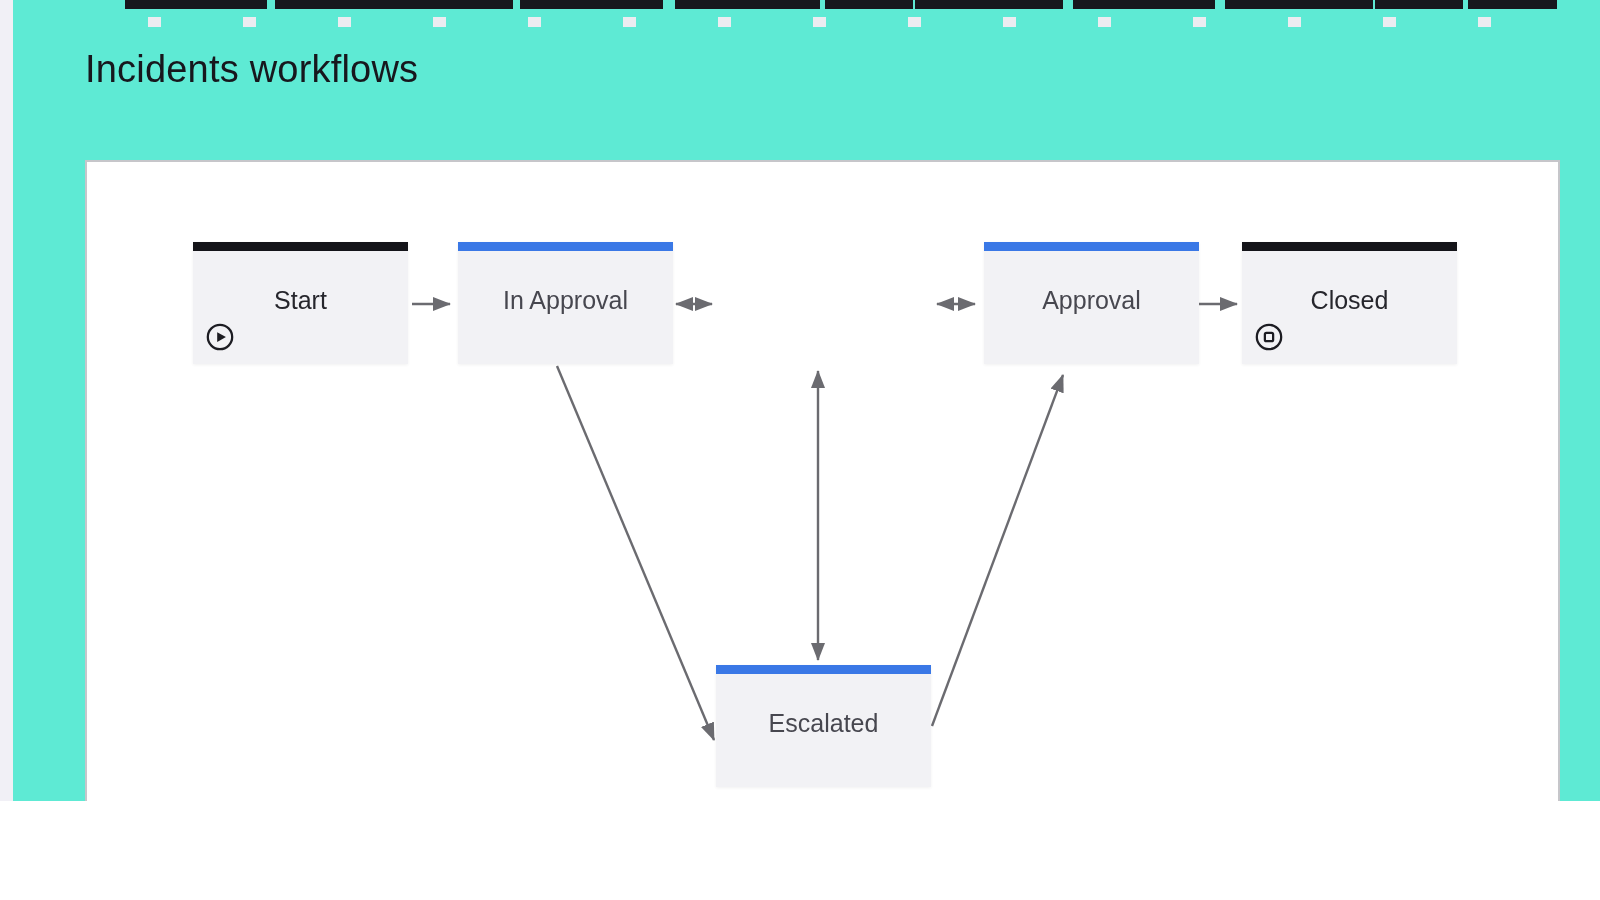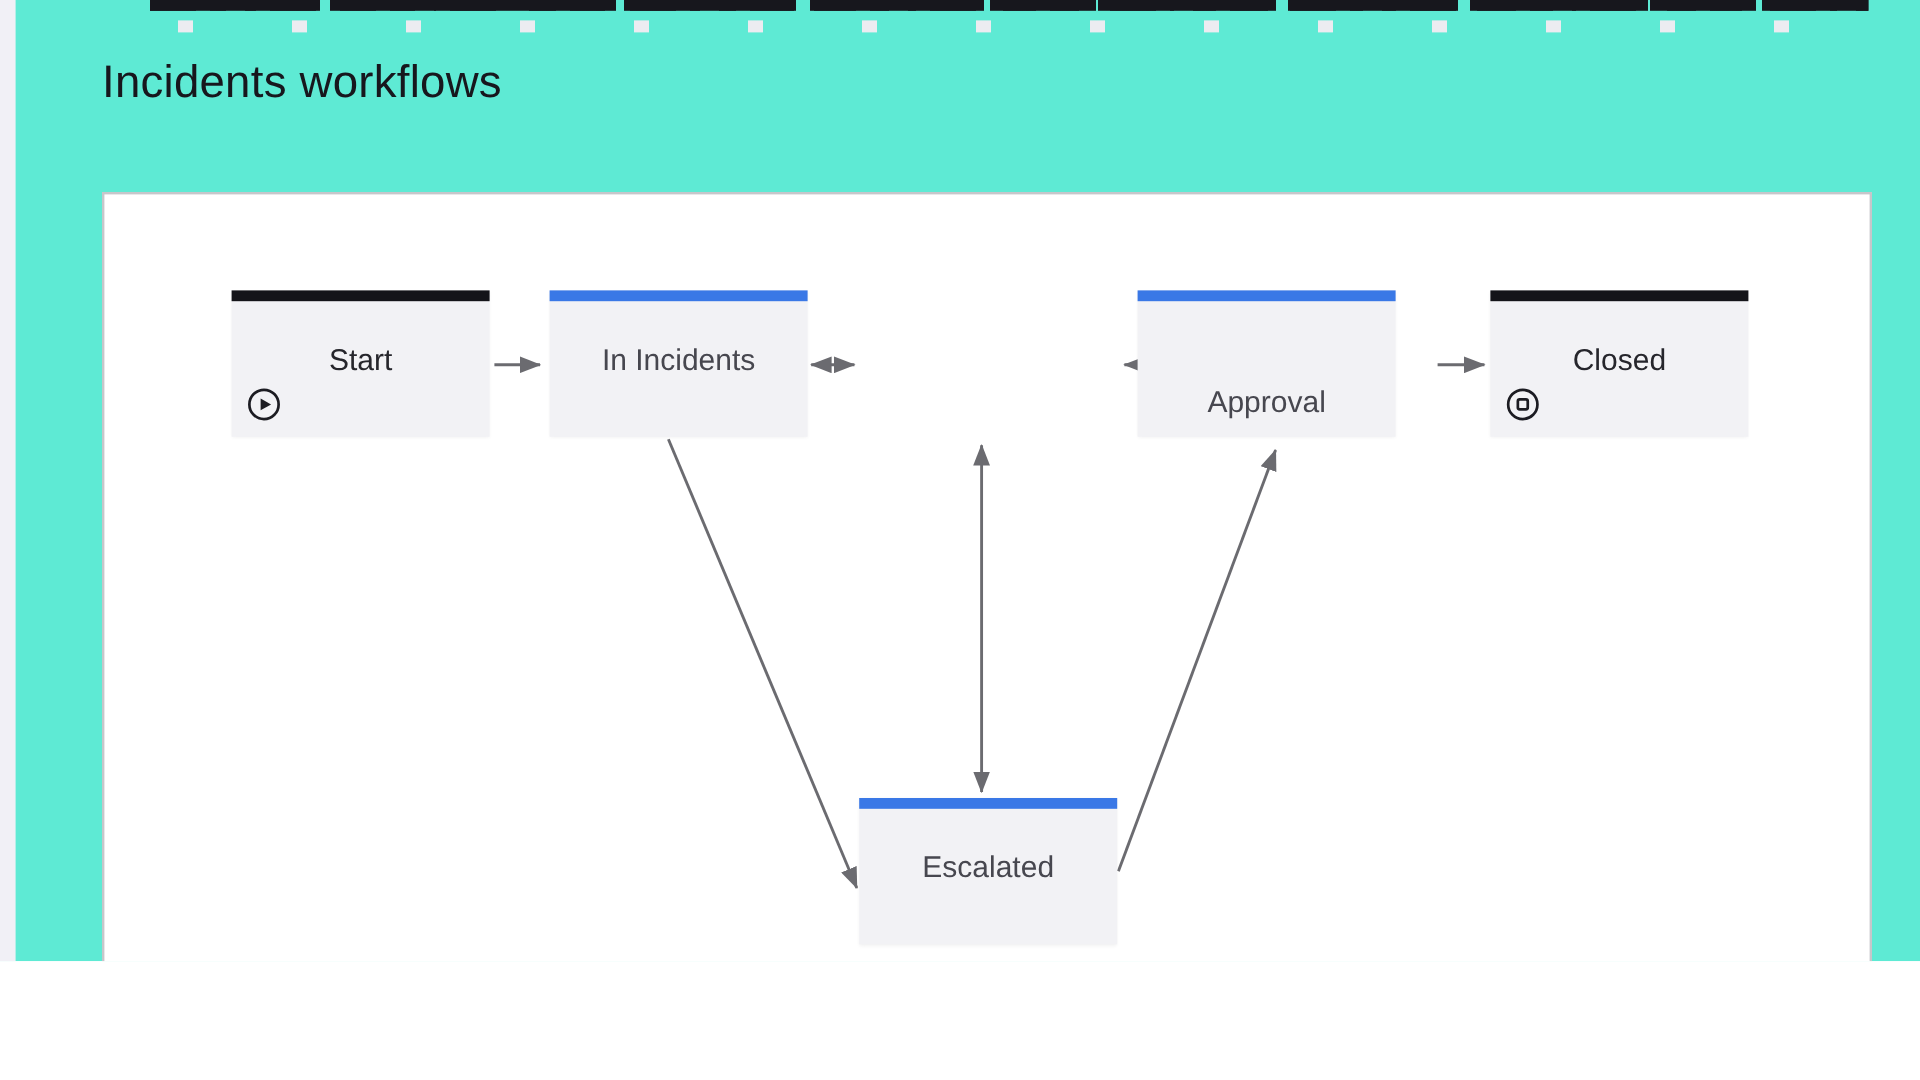--- a/index.html
+++ b/index.html
@@ -124,25 +124,25 @@
     <span class="label">Start</span>
     <span class="corner-icon">
       <svg viewBox="0 0 32 32">
         <circle cx="16" cy="16" r="13" fill="none" stroke="#1c1c22" stroke-width="2.4"></circle>
         <path d="M13,10.8 L22.3,16 L13,21.2 Z" fill="#1c1c22"></path>
       </svg>
     </span>
   </div>
 
   <div class="node accent-blue" style="left:458px; top:242px;">
-    <span class="label">In Incidents</span>
+    <span class="label">In Approval</span>
   </div>
 
 
-  <div class="node accent-blue" style="left:948px; top:242px;align-items:flex-end;">
+  <div class="node accent-blue" style="left:984px; top:242px;">
     <span class="label">Approval</span>
   </div>
 
   <div class="node accent-blue" style="left:716px; top:665px;">
     <span class="label">Escalated</span>
   </div>
 
   <div class="node terminal accent-black" style="left:1242px; top:242px;">
     <span class="label">Closed</span>
     <span class="corner-icon">

